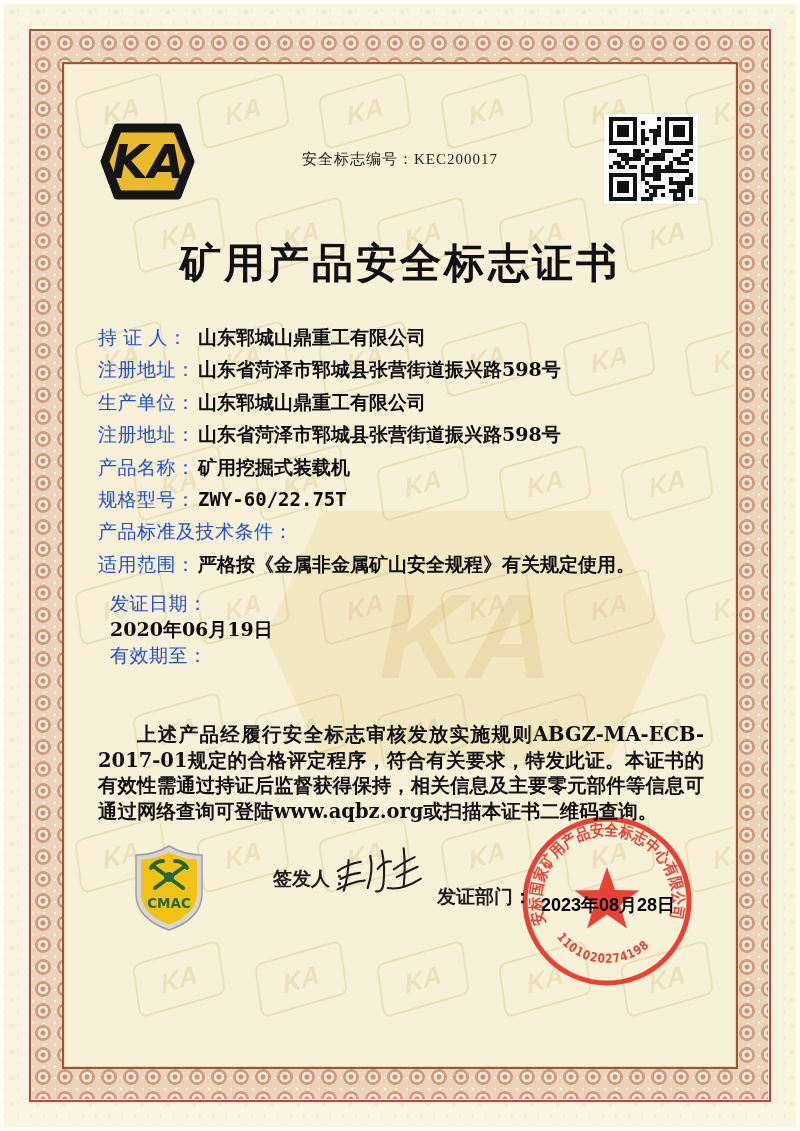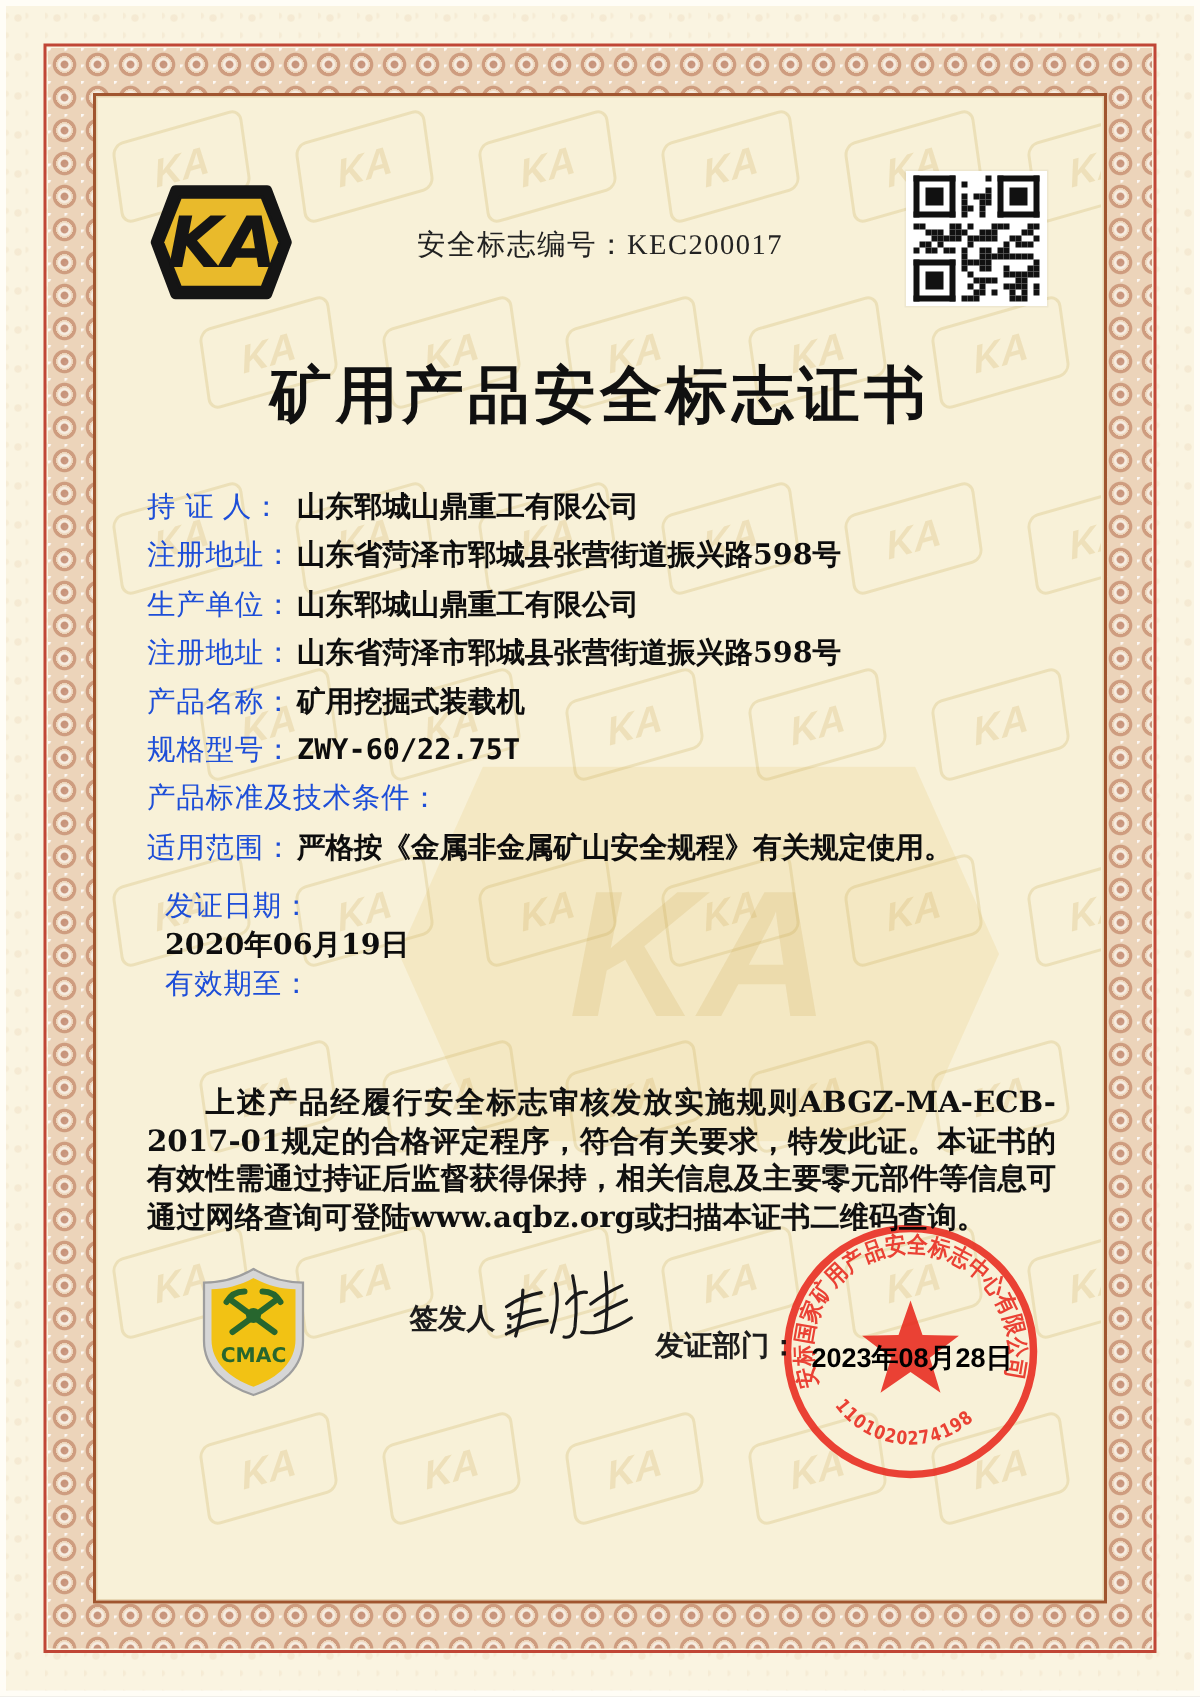--- a/index.html
+++ b/index.html
@@ -28,21 +28,21 @@
       display:flex;align-items:center;justify-content:center;
       color:rgba(198,162,72,.20);font-weight:bold;font-size:26px;font-style:italic;}
   .bighex{position:absolute;left:200px;top:445px;width:400px;height:250px;
       background:rgba(226,186,86,.16);
       clip-path:polygon(14% 0,86% 0,100% 50%,86% 100%,14% 100%,0 50%);
       display:flex;align-items:center;justify-content:center;
       color:rgba(198,162,72,.18);font-size:120px;font-weight:900;font-style:italic;}
   
   .content{position:absolute;inset:0;z-index:2;}
   .abs{position:absolute;}
-  .hdr-number{left:180px;width:440px;top:150px;text-align:center;font-size:19px;color:#222;
+  .hdr-number{left:180px;width:440px;top:150px;text-align:center;font-size:15px;color:#222;
       font-family:"Liberation Serif",serif;letter-spacing:1px;}
   .title{left:0;right:0;top:236px;text-align:center;font-size:41px;font-weight:900;
       color:#101010;letter-spacing:3px;font-family:"DejaVu Sans",sans-serif;}
   .rows{left:98px;width:644px;top:325px;}
   .row{display:flex;align-items:baseline;height:32.4px;font-size:19px;white-space:nowrap;}
   .row.gap{margin-top:7px;flex-direction:column;}
   .row.remark{margin-top:3px;}
   .lab{color:#1d4ed8;font-weight:500;flex-shrink:0;width:88px;letter-spacing:.5px;}
   .row.wide .lab{width:auto;margin-right:14px;}
   .lab2{width:auto;margin-left:100px;}

